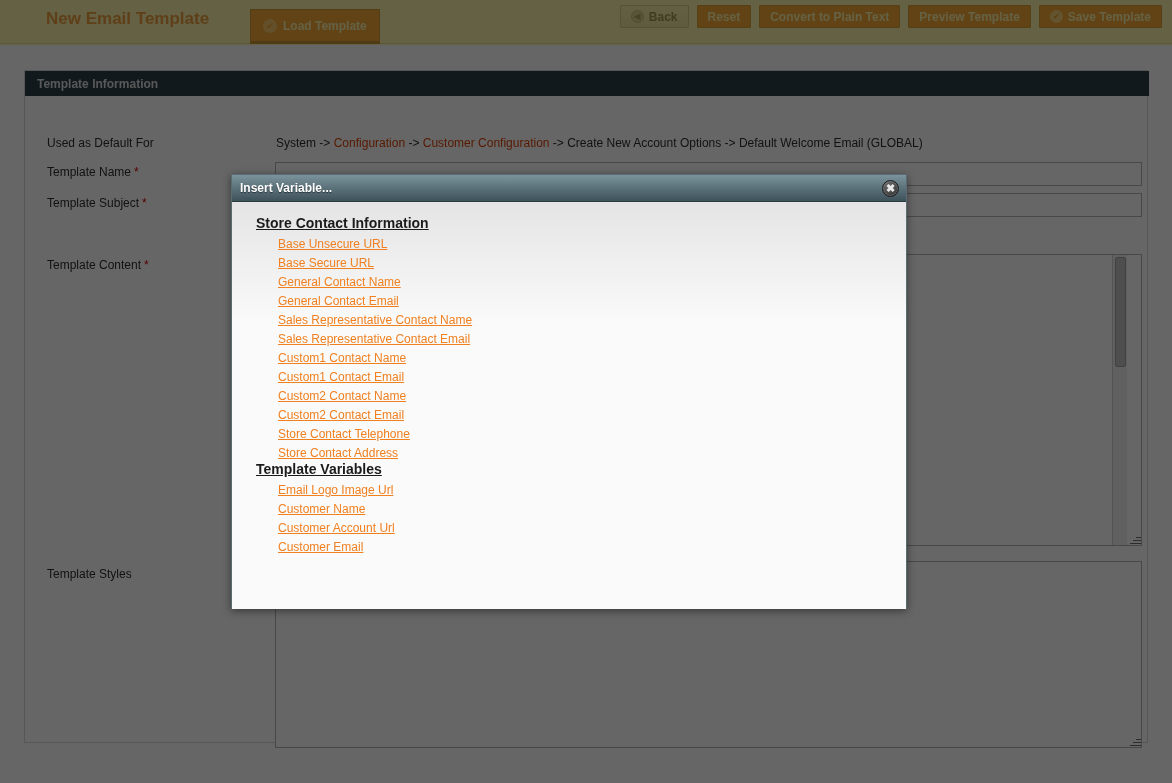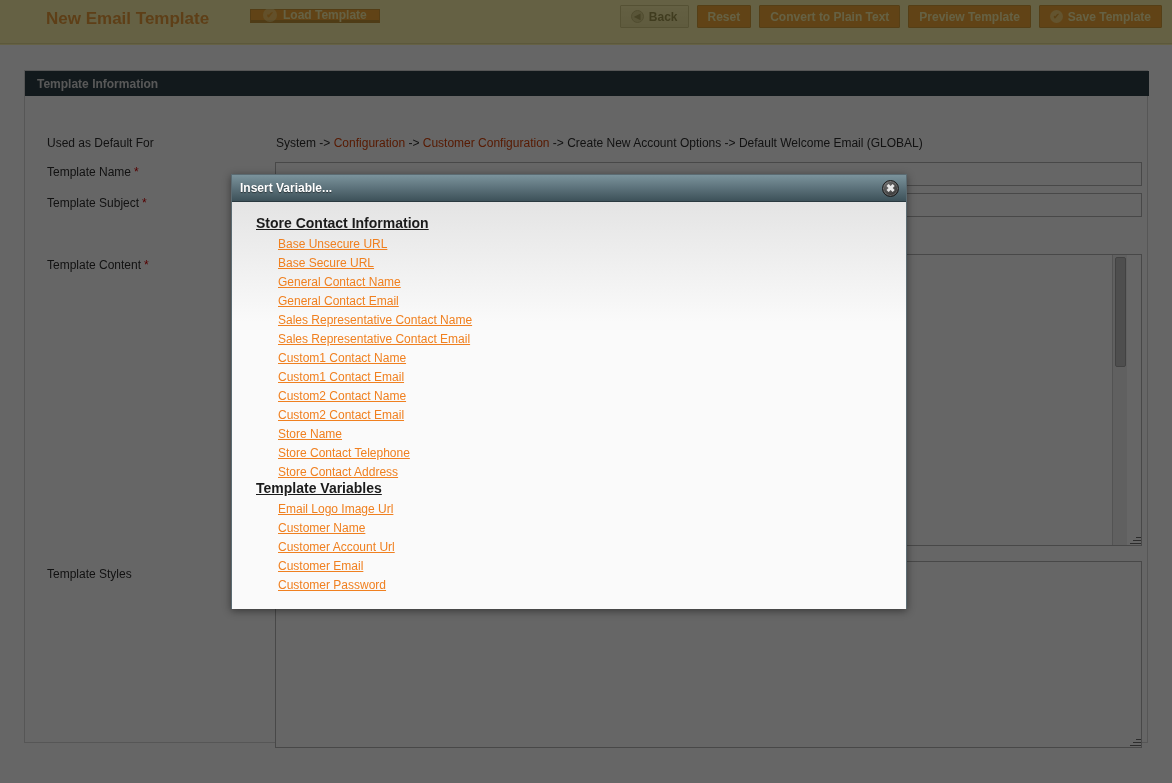--- a/index.html
+++ b/index.html
@@ -32,21 +32,21 @@
     background: #ffffff;
     border-bottom: 1px solid #cccccc;
   }
   .page-title {
     position: absolute; left: 46px; top: 9px;
     font-size: 17px; font-weight: bold;
     color: #d9440a;
   }
   .load-template-btn {
     position: absolute; left: 250px; top: 9px;
-    height: 14px; padding: 0 12px;
+    height: 35px; padding: 0 12px;
     background: #eb5e00;
     border: 1px solid #9c3e00;
     border-bottom: 3px solid #8a3400;
     color: #fff; font-size: 12px; font-weight: bold;
     display: flex; align-items: center; gap: 6px;
     cursor: pointer;
   }
   .btn-check {
     width: 14px; height: 14px; border-radius: 50%;
     background: rgba(255,255,255,0.45);
@@ -334,33 +334,31 @@
           <li><span class="var-link">Base Unsecure URL</span></li>
           <li><span class="var-link">Base Secure URL</span></li>
           <li><span class="var-link">General Contact Name</span></li>
           <li><span class="var-link">General Contact Email</span></li>
           <li><span class="var-link">Sales Representative Contact Name</span></li>
           <li><span class="var-link">Sales Representative Contact Email</span></li>
           <li><span class="var-link">Custom1 Contact Name</span></li>
           <li><span class="var-link">Custom1 Contact Email</span></li>
           <li><span class="var-link">Custom2 Contact Name</span></li>
           <li><span class="var-link">Custom2 Contact Email</span></li>
-          <li><span class="var-link">Store Name</span></li>
           <li><span class="var-link">Store Contact Telephone</span></li>
           <li><span class="var-link">Store Contact Address</span></li>
         </ul>
       </div>
 
       <div>
         <div class="group-head">Template Variables</div>
         <ul class="var-list">
           <li><span class="var-link">Email Logo Image Url</span></li>
           <li><span class="var-link">Customer Name</span></li>
           <li><span class="var-link">Customer Account Url</span></li>
           <li><span class="var-link">Customer Email</span></li>
-          <li><span class="var-link">Customer Password</span></li>
         </ul>
       </div>
 
     </div>
   </div>
 
 </div>
 
 </body></html>

